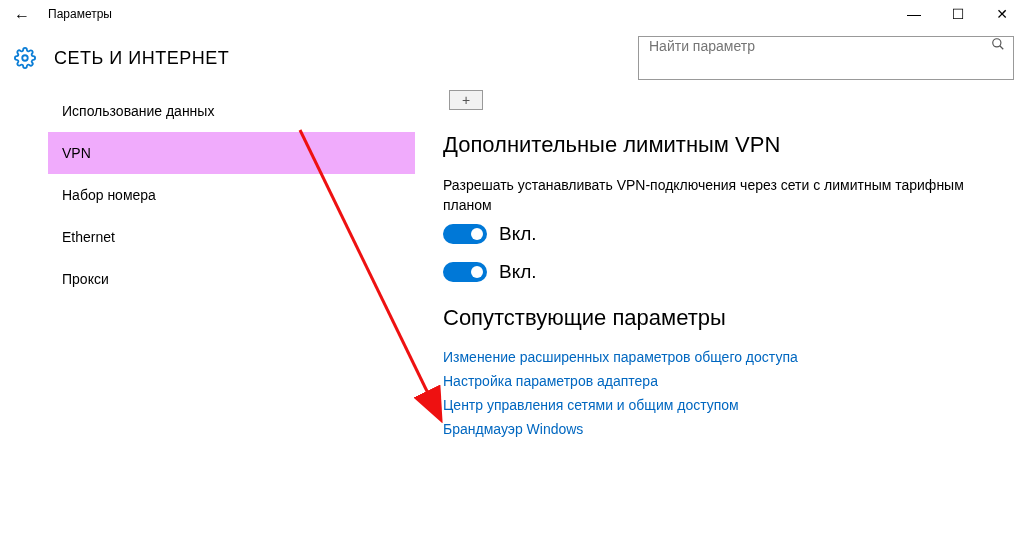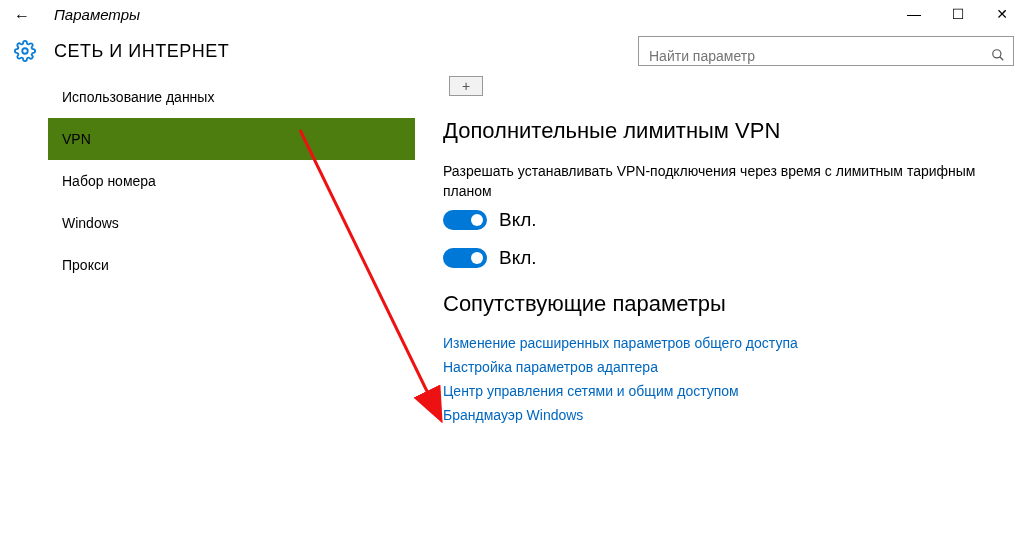--- a/index.html
+++ b/index.html
@@ -1,32 +1,32 @@
 <!DOCTYPE html>
 <html><head>
 <meta charset="utf-8">
 <style>
   * { box-sizing: border-box; font-family: "Segoe UI", Tahoma, sans-serif; }
   html,body { margin:0; padding:0; width:1024px; height:556px; background:#fff; color:#000; }
   .titlebar { display:flex; align-items:center; height:28px; }
   .back { width:24px; text-align:center; font-size:16px; margin-left:10px; cursor:pointer; }
-  .wndtitle { font-size:15px; margin-left:20px; flex:1;font-style:italic; }
+  .wndtitle { font-size:12px; margin-left:14px; flex:1; }
   .wbtns { display:flex; }
   .wbtn { width:44px; height:28px; text-align:center; font-size:14px; line-height:28px; cursor:pointer; }
   .header { display:flex; align-items:center; padding:8px 0 10px 0; }
   .gear { margin-left:14px; margin-right:18px; color:#0a66c2; display:flex; align-items:center; }
   .pagetitle { font-size:18px; font-weight:400; letter-spacing:0.5px; }
   .searchwrap { margin-left:auto; margin-right:10px; }
-  .search { width:376px; height:30px; border:1px solid #999; display:flex; align-items:flex-end; padding:0 8px; }
+  .search { width:376px; height:44px; border:1px solid #999; display:flex; align-items:flex-start; padding:0 8px; }
   .search input { flex:1; border:none; outline:none; font-size:14px; color:#333; background:transparent; }
   .search .sicon { color:#555; font-size:14px; }
   .body { display:flex; height:calc(556px - 28px - 48px); }
   .sidebar { width:415px;padding-left:48px; }
   .sitem { height:42px; line-height:42px; padding-left:14px; font-size:14px; cursor:pointer; }
-  .sitem.sel { background:#4d7c0f; }
+  .sitem.sel { background:#f0abfc; }
   .main { flex:1; padding:0 10px 0 28px; overflow:hidden; }
   .addbtn { width:34px; height:20px; border:1px solid #999; background:#f2f2f2; text-align:center; font-size:14px; line-height:18px; color:#555; cursor:pointer; margin-left:6px; }
   h2.sec { font-weight:400; font-size:22px; margin:22px 0 18px 0; }
   .opt { margin-bottom:16px; }
   .olabel { font-size:14px; line-height:1.4; margin-bottom:8px; color:#000; }
   .toggle { display:flex; align-items:center; gap:12px; }
   .switch { width:44px; height:20px; border-radius:10px; background:#0078d7; position:relative; cursor:pointer; }
   .knob { width:12px; height:12px; border-radius:50%; background:#fff; position:absolute; top:4px; right:4px; }
   .tstate { font-size:19px; }
   .link { color:#0067c0; font-size:14px; margin:8px 0; cursor:pointer; }
@@ -64,31 +64,31 @@
       </span>
     </div>
   </div>
 </div>
 
 <div class="body">
   <div class="sidebar">
     <div class="sitem">Использование данных</div>
     <div class="sitem sel">VPN</div>
     <div class="sitem">Набор номера</div>
-    <div class="sitem">Windows</div>
+    <div class="sitem">Ethernet</div>
     <div class="sitem">Прокси</div>
   </div>
 
   <div class="main">
     <div class="addbtn">+</div>
 
     <h2 class="sec">Дополнительные лимитным VPN</h2>
 
     <div class="opt">
-      <div class="olabel">Разрешать устанавливать VPN-подключения через время с лимитным тарифным планом</div>
+      <div class="olabel">Разрешать устанавливать VPN-подключения через сети с лимитным тарифным планом</div>
       <div class="toggle">
         <div class="switch">
             <div class="knob"></div>
           </div>
         <span class="tstate">Вкл.</span>
       </div>
     </div>
 
     <div class="opt">
       <div class="toggle">

